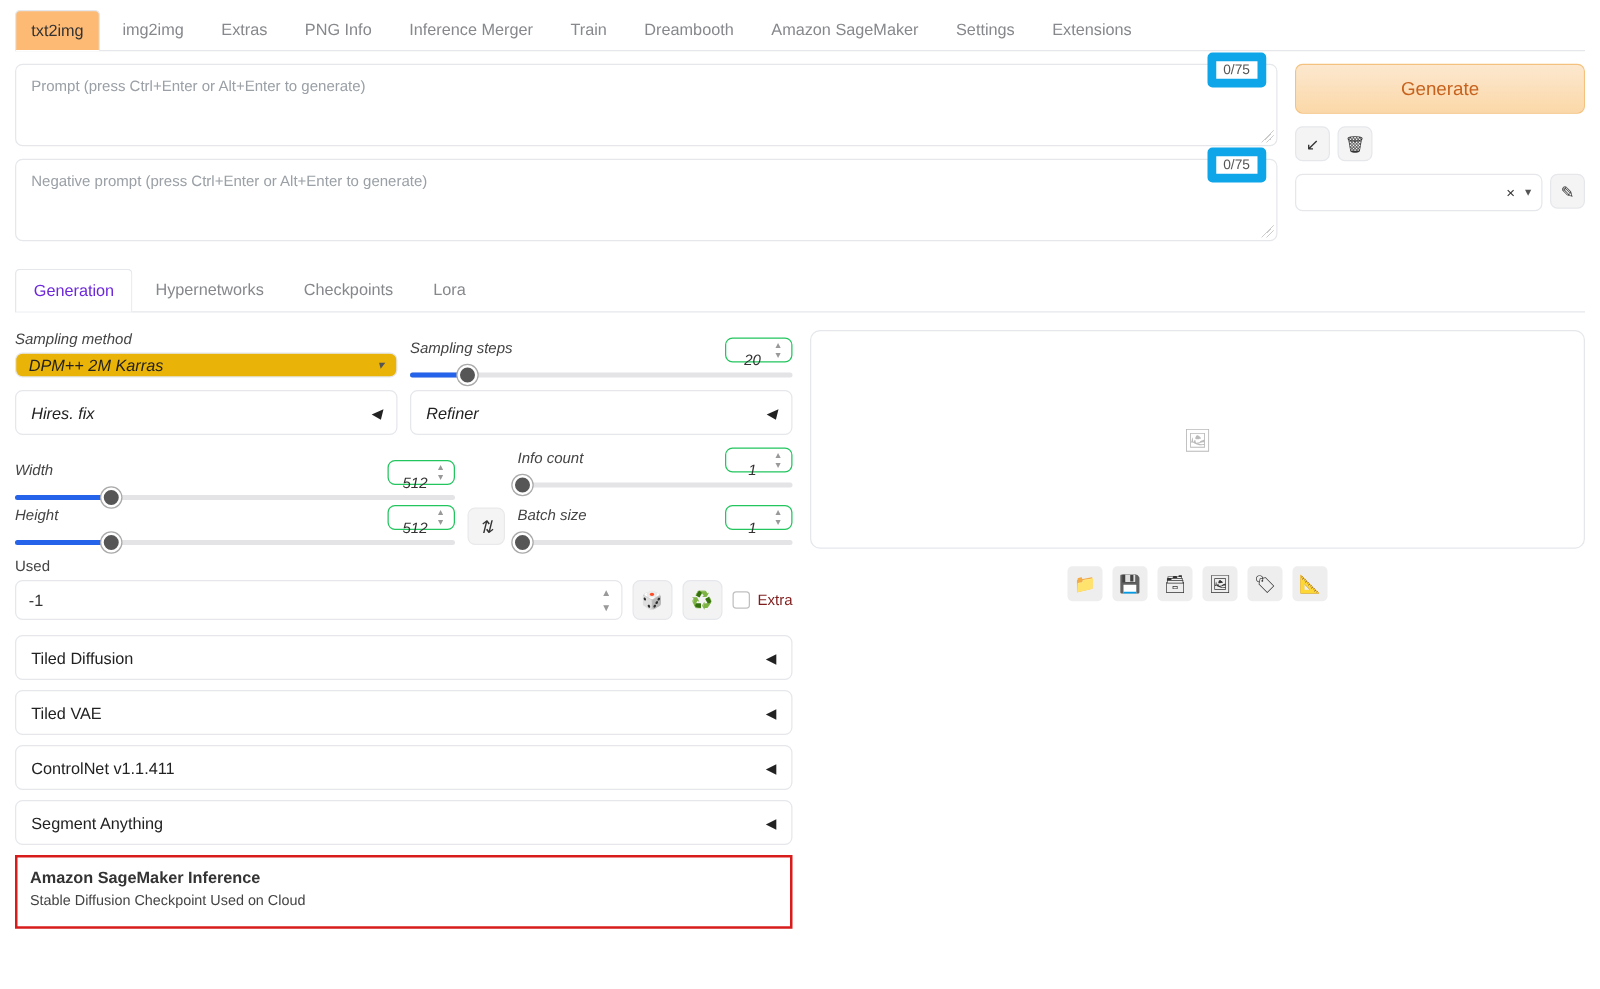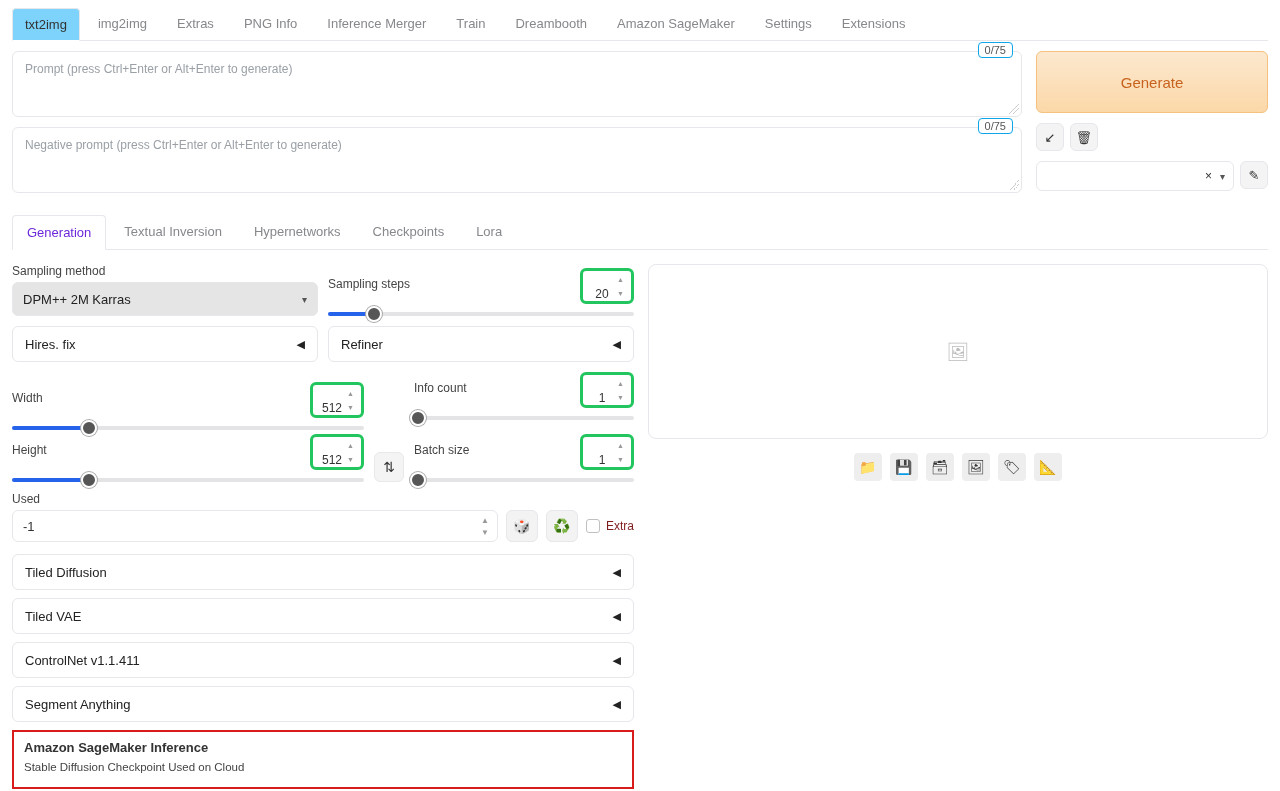--- a/index.html
+++ b/index.html
@@ -21,21 +21,21 @@
     color: #86888c;
     cursor: pointer;
     font-size: 13px;
   }
   .tab.active {
     border: 1px solid #e5e7eb;
     border-bottom: 1px solid #fff;
     border-radius: 4px 4px 0 0;
     margin-bottom: -1px;
     color: #333;
-    background: #7dd3fc;
+    background: #fdba74;
   }
 
   .top-row { display: flex; gap: 14px; }
   .left-col { flex: 1; }
   .right-col { width: 232px; }
 
   .prompt-box {
     position: relative;
     width: 100%;
     border: 1px solid #e5e7eb;
@@ -54,30 +54,30 @@
     right: 2px; bottom: 2px;
     width: 10px; height: 10px;
     background:
       linear-gradient(135deg, transparent 0 50%, #ccc 50% 55%, transparent 55% 70%, #ccc 70% 75%, transparent 75%);
   }
   .token-chip {
     position: absolute;
     right: 8px;
     top: -10px;
     background: #fff;
-    border: 1px solid #0ea5e9;
+    border: 7px solid #0ea5e9;
     border-radius: 4px;
     font-size: 11px;
     color: #555;
     padding: 1px 6px;
   }
 
   .gen-btn {
     width: 100%;
-    height: 62px;
+    height: 40px;
     background: linear-gradient(to bottom, #fce8cf, #fbd8a8);
     border: 1px solid #f4c27e;
     border-radius: 6px;
     color: #c7621e;
     font-size: 15px;
     font-weight: 500;
     cursor: pointer;
   }
   .side-icons { display:flex; gap:6px; margin-top:10px; }
   .side-icon-btn {
@@ -109,29 +109,29 @@
   .sub-tab { padding: 9px 14px; color:#86888c; cursor:pointer; font-size:13px; }
   .sub-tab.active {
     border:1px solid #e5e7eb; border-bottom:1px solid #fff;
     border-radius:4px 4px 0 0; margin-bottom:-1px; color:#6d28d9;
   }
 
   .two-pane { display:flex; gap:14px; margin-top: 14px; }
   .settings-pane { flex:1; }
   .preview-pane { width: 620px; }
 
-  .row { display:flex; gap:10px; margin-bottom: 10px; align-items:flex-end; }
+  .row { display:flex; gap:10px; margin-bottom: 10px; align-items:flex-end;font-style:italic; }
   .label { color:#444; font-size:12px; margin-bottom:4px; display:block; }
   .select, .field {
-    width:100%; height:34px; border:1px solid #e5e7eb; border-radius:6px;
-    padding: 0 10px; font-size:13px; color:#222; background:#e5e5e5;
+    width:100%; height:20px; border:1px solid #e5e7eb; border-radius:6px;
+    padding: 0 10px; font-size:13px; color:#222; background:#eab308;
     display:flex; align-items:center; justify-content:space-between;
   }
   .numbox {
-    height:36px; border:3px solid #22c55e; border-radius:6px; font-size:12px;
+    height:20px; border:1px solid #22c55e; border-radius:6px; font-size:12px;
     display:flex; align-items:center; justify-content:center; position:relative;
     padding: 15px 18px 0 8px; min-width:54px; color:#333; background:#fff;
   }
   .numbox .spin {
     position:absolute; right:2px; top:1px; bottom:1px; width:12px;
     display:flex; flex-direction:column; justify-content:space-around; color:#999; font-size:7px;
   }
   .slider-track {
     position:relative; height:4px; background:#e4e4e7; border-radius:2px; margin-top:8px;
   }
@@ -226,21 +226,20 @@
       </div>
       <div class="side-icon-btn">
           <span>✎</span>
         </div>
     </div>
   </div>
 </div>
 
 <div class="sub-tab-strip">
   <div class="sub-tab active">Generation</div>
-  <div class="sub-tab">Textual Inversion</div>
   <div class="sub-tab">Hypernetworks</div>
   <div class="sub-tab">Checkpoints</div>
   <div class="sub-tab">Lora</div>
 </div>
 
 <div class="two-pane">
   <div class="settings-pane">
 
     <div class="row">
       <div style="flex:1">

